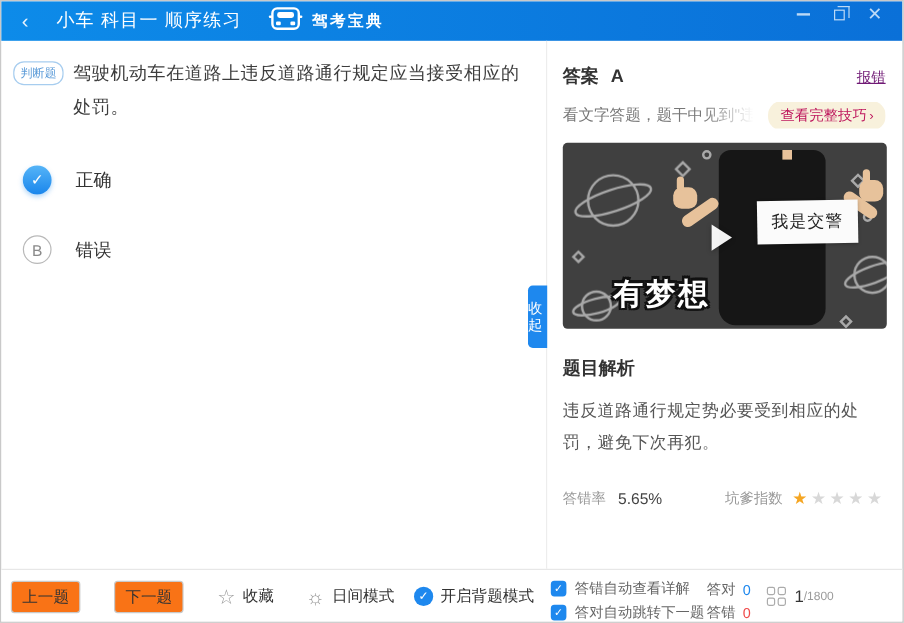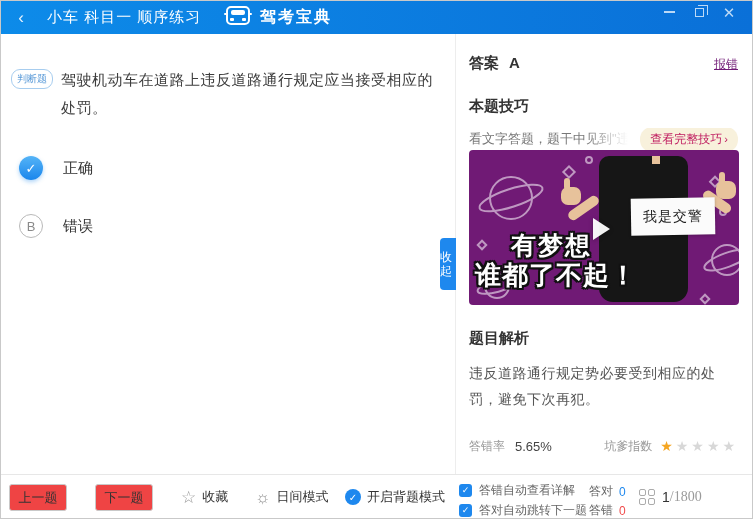--- a/index.html
+++ b/index.html
@@ -7,31 +7,31 @@
   .window { width:753px; height:519px; background:#fff; position:relative; overflow:hidden;
             border:1px solid #c9c9c9; display:flex; flex-direction:column; }
 
   
   .topbar { height:33px; flex:0 0 33px; background:linear-gradient(90deg,#0d8be9,#0a70d8);
             display:flex; align-items:center; color:#fff; position:relative; }
   .back-btn { width:40px; text-align:center; font-size:17px; color:#e8f3fd; cursor:pointer; line-height:33px; }
   .nav-title { font-size:15px; letter-spacing:1px; margin-left:6px; }
   .logo-wrap { position:absolute; left:222px; top:0; height:33px; display:flex; align-items:center; }
   .car-icon { margin-right:7px; display:inline-block; }
-  .app-name { font-size:16px; font-weight:bold; letter-spacing:2px; }
+  .app-name { font-size:13px; font-weight:bold; letter-spacing:2px; }
   .win-controls { position:absolute; right:8px; top:0; height:22px; display:flex; align-items:center; }
   .win-btn { width:30px; height:22px; display:flex; align-items:center; justify-content:center; color:#bcd9f6; cursor:pointer; }
   .min-glyph { width:11px; height:2px; background:#bcd9f6; display:inline-block; }
   .max-glyph { width:9px; height:9px; border:1.5px solid #bcd9f6; position:relative; display:inline-block; }
   .max-glyph::before { content:""; position:absolute; left:2px; top:-4px; width:9px; height:9px; border:1.5px solid #bcd9f6; border-bottom:none; border-left:none; }
   .close-glyph { font-size:15px; line-height:1; }
 
   
   .main { flex:1; display:flex; position:relative; min-height:0; }
-  .question-panel { width:455px; flex:0 0 455px; position:relative; border-right:1px solid #ededed; padding:32px 14px 0 10px; }
+  .question-panel { width:455px; flex:0 0 455px; position:relative; border-right:1px solid #ededed; padding:14px 14px 0 10px; }
   .q-row { display:flex; align-items:flex-start; }
   .q-tag { flex:0 0 auto; border:1px solid #a7cdef; color:#5b9bd8; font-size:10px; padding:2px 5px; border-radius:9px; margin:3px 8px 0 0; }
   .q-text { font-size:15px; color:#3d3d3d; line-height:28px; letter-spacing:0.5px; }
   .option { display:flex; align-items:center; margin:34px 0 0 8px; cursor:pointer; }
   .opt-badge { width:24px; height:24px; border-radius:50%; display:flex; align-items:center; justify-content:center; font-size:13px; }
   .opt-badge.selected { background:linear-gradient(180deg,#55b4f7,#1a86ec); color:#fff; box-shadow:0 2px 4px rgba(26,134,236,.35); }
   .opt-badge.plain { border:1px solid #b9b9b9; color:#8a8a8a; }
   .opt-check { font-size:13px; color:#fff; }
   .opt-label { font-size:15px; color:#333; margin-left:20px; }
   .collapse-tab { position:absolute; right:-1px; top:204px; width:16px; height:52px; background:#1e88ee; color:#ffffff;
@@ -47,22 +47,22 @@
   .section-title { font-size:15px; font-weight:bold; color:#333; margin-top:24px; }
   .tip-row { position:relative; margin-top:12px; height:22px; overflow:hidden; }
   .tip-text { font-size:13px; color:#777; white-space:nowrap; display:block; line-height:22px; }
   .tip-fade { position:absolute; right:92px; top:0; width:60px; height:22px;
               background:linear-gradient(90deg,rgba(255,255,255,0),#fff 70%); }
   .tip-btn { position:absolute; right:0; top:-1px; background:#f8f1dc; color:#be185d; font-size:12px;
              padding:4px 10px; border-radius:12px; cursor:pointer; white-space:nowrap; }
   .tip-btn .arrow { font-size:11px; margin-left:2px; }
 
   
-  .video-thumb { position:relative; width:270px; height:155px; margin-top:0; border-radius:4px;
-                 background:#701a75; overflow:hidden; cursor:pointer; }
+  .video-thumb { position:relative; width:270px; height:155px; margin-top:12px; border-radius:4px;
+                 background:#404040; overflow:hidden; cursor:pointer; }
   .doodles { position:absolute; inset:0; }
   .person-torso { position:absolute; left:48%; top:6px; width:33%; height:94%; background:#161616; border-radius:10px 10px 14px 14px; }
   .person-neck { position:absolute; left:60%; top:0; width:9%; height:8px; background:#e7c29b; }
   .arm { position:absolute; background:#e7c29b; border-radius:8px; }
   .arm-left { left:36%; top:34%; width:13%; height:10px; transform:rotate(-35deg); }
   .arm-right { right:2%; top:30%; width:12%; height:10px; transform:rotate(35deg); }
   .fist { position:absolute; width:20px; height:18px; background:#e7c29b; border-radius:7px; }
   .fist-left { left:34%; top:24%; }
   .fist-right { right:1%; top:20%; }
   .thumb { position:absolute; width:6px; height:12px; background:#e7c29b; border-radius:3px; top:-9px; left:3px; }
@@ -81,21 +81,21 @@
   .stats-row { display:flex; align-items:center; margin-top:26px; }
   .stat-label { font-size:12px; color:#999; }
   .stat-value { font-size:13px; color:#444; margin-left:10px; }
   .difficulty { margin-left:auto; display:flex; }
   .stars { margin-left:8px; font-size:14px; letter-spacing:3px; }
   .stars-filled { color:#f5a623; }
   .stars-empty { color:#d8d8d8; }
 
   
   .footer { flex:0 0 44px; border-top:1px solid #e7e7e7; position:relative; background:#fff; }
-  .nav-btn { position:absolute; top:9px; width:58px; height:27px; background:#ef4444; border:1px solid #c9c9c9; border-radius:3px;
+  .nav-btn { position:absolute; top:9px; width:58px; height:27px; background:#f97316; border:1px solid #c9c9c9; border-radius:3px;
              font-size:13px; color:#333; cursor:pointer; font-family:inherit; }
   .btn-prev { left:8px; } .btn-next { left:94px; }
   .foot-item { position:absolute; top:0; height:44px; display:flex; align-items:center; cursor:pointer; }
   .fi-fav { left:180px; } .fi-day { left:254px; } .fi-recite { left:344px; }
   .foot-icon { color:#9a9a9a; font-size:17px; margin-right:6px; line-height:1; }
   .foot-label { font-size:13px; color:#333; }
   .check-circle { width:16px; height:16px; border-radius:50%; background:#1e88ee; color:#fff; font-size:10px;
                   display:flex; align-items:center; justify-content:center; margin-right:6px; }
   .chk-col { position:absolute; left:458px; top:5px; }
   .chk-row { display:flex; align-items:center; height:20px; cursor:pointer; }
@@ -104,21 +104,21 @@
   .chk-label { font-size:12px; color:#666; }
   .cnt-col { position:absolute; left:588px; top:7px; }
   .cnt-row { display:flex; height:19px; align-items:center; }
   .cnt-label { font-size:12px; color:#666; margin-right:6px; }
   .cnt-num-blue { font-size:12px; color:#1e88ee; }
   .cnt-num-red { font-size:12px; color:#f04b4b; }
   .progress-wrap { position:absolute; left:638px; top:0; height:44px; display:flex; align-items:center; cursor:pointer; }
   .grid-icon { display:grid; grid-template-columns:7px 7px; grid-gap:2px; margin-right:7px; }
   .grid-icon span { width:7px; height:7px; border:1.5px solid #ababab; border-radius:2px; }
   .prog-cur { font-size:14px; color:#333; }
-  .prog-total { font-size:14px; color:#9a9a9a;font-family:Liberation Serif, serif; }
+  .prog-total { font-size:10px; color:#9a9a9a; }
 </style>
 </head>
 <body>
 
 <div class="window">
 
   <div class="topbar">
     <div class="back-btn">‹</div>
     <div class="nav-title">小车 科目一 顺序练习</div>
     <div class="logo-wrap">
@@ -167,21 +167,20 @@
       <div class="collapse-tab">收起</div>
     </div>
 
     <div class="answer-panel">
       <div class="answer-row">
         <span class="answer-label">答案</span>
         <span class="answer-value">A</span>
         <span class="report-btn">报错</span>
       </div>
 
-      <div class="section-title">本题技巧</div>
       <div class="tip-row">
         <span class="tip-text">看文字答题，题干中见到"违反…</span>
         <span class="tip-fade"></span>
         <span class="tip-btn"><span>查看完整技巧</span><span class="arrow">›</span></span>
       </div>
 
       <div class="video-thumb">
         <svg class="doodles" width="270" height="155" viewBox="0 0 270 155">
           <g stroke="#ffffff" stroke-width="2" fill="none" opacity="0.55">
             <circle cx="42" cy="48" r="21"></circle>
@@ -208,21 +207,20 @@
           </div>
         <div class="fist fist-right">
             <span class="thumb"></span>
           </div>
         <div class="sign-card">
           <span class="sign-text">我是交警</span>
         </div>
         <div class="play-btn"></div>
         <div class="vid-caption">
           <div class="vid-line1">有梦想</div>
-          <div class="vid-line2">谁都了不起！</div>
         </div>
       </div>
 
       <div class="section-title">题目解析</div>
       <div class="analysis-text">违反道路通行规定势必要受到相应的处罚，避免下次再犯。</div>
 
       <div class="stats-row">
         <span class="stat-label">答错率</span>
         <span class="stat-value">5.65%</span>
         <span class="difficulty">

